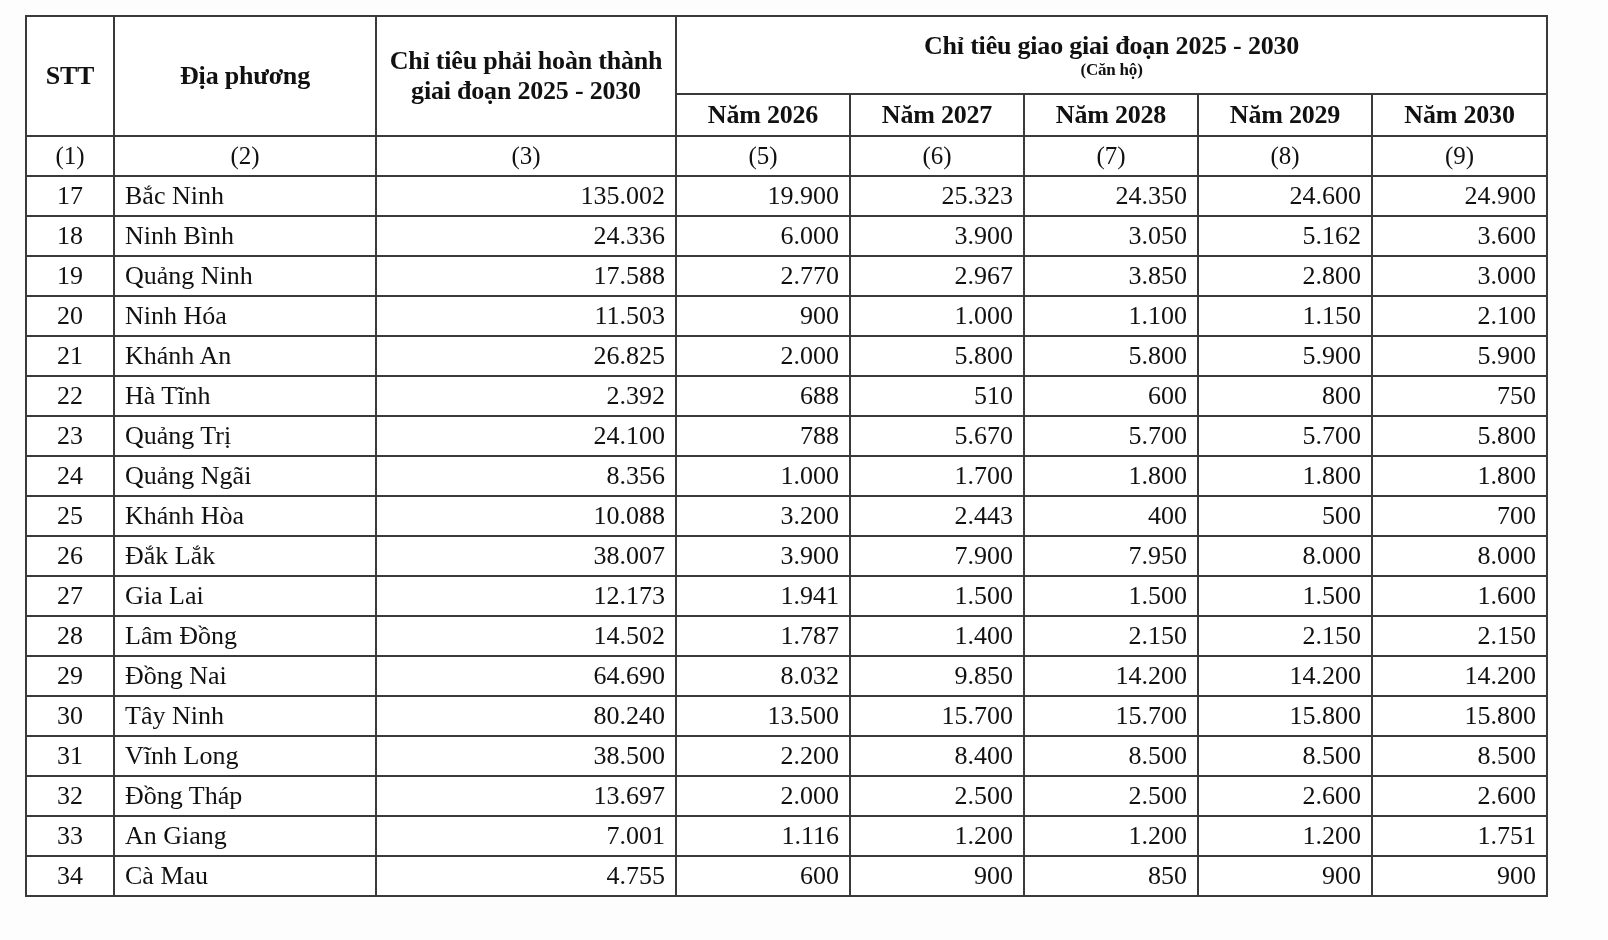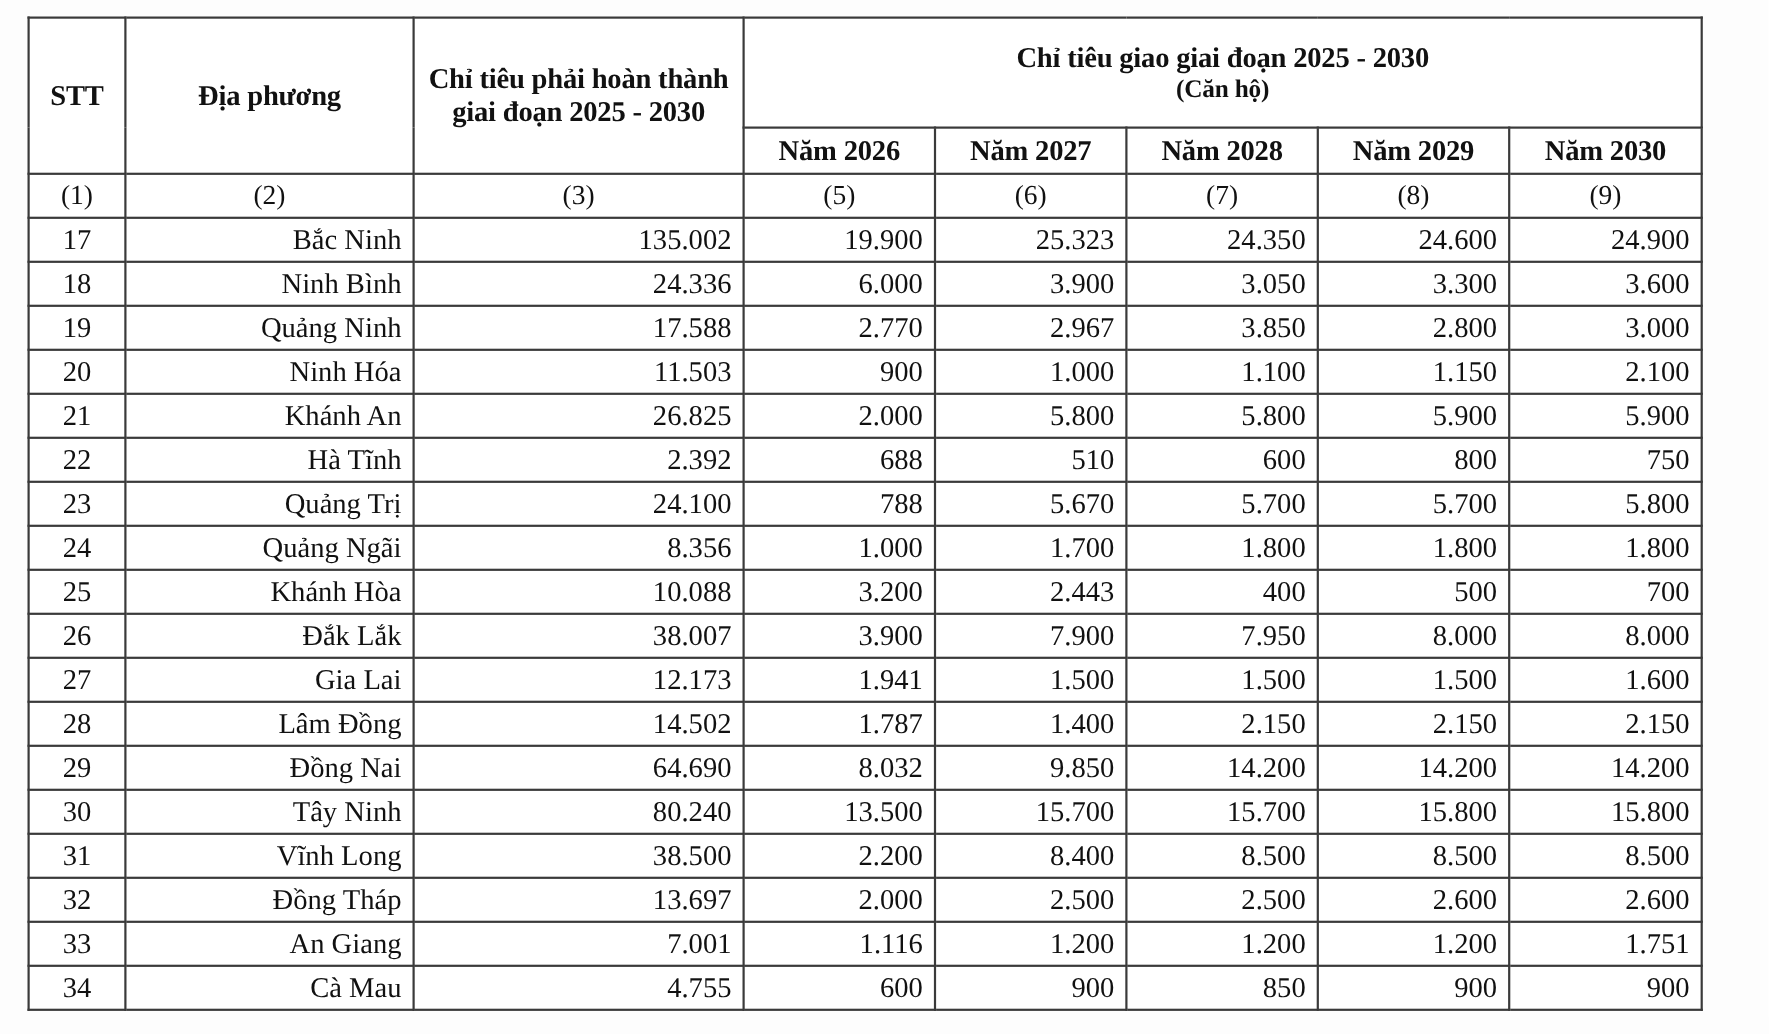--- a/index.html
+++ b/index.html
@@ -51,47 +51,47 @@
 
   thead th {
     font-weight: bold;
     text-align: center;
     letter-spacing: -0.2px;
   }
   th.head-tall {
     height: 120px;
   }
   th.head-group {
-    height: 100px;
+    height: 78px;
     font-size: 26px;
   }
   th.head-group .sub {
     display: block;
-    font-size: 23px;
+    font-size: 17px;
     line-height: 1.1;
   }
   th.head-year {
     height: 42px;
     font-size: 25px;
   }
   tr.numrow td {
     height: 40px;
     text-align: center;
     font-size: 25px;
     font-weight: normal;
   }
   tbody tr td {
     height: 40px;
   }
   td.stt {
     text-align: center;
     font-size: 26px;
   }
   td.place {
-    text-align: right;
+    text-align: left;
     font-size: 26px;
     padding-left: 10px;
   }
   td.target {
     text-align: right;
     font-size: 26px;
   }
   td.val {
     text-align: right;
     font-size: 26px;
@@ -153,21 +153,21 @@
             <td class="val">24.600</td>
             <td class="val">24.900</td>
           </tr>
           <tr>
             <td class="stt">18</td>
             <td class="place">Ninh Bình</td>
             <td class="target">24.336</td>
             <td class="val">6.000</td>
             <td class="val">3.900</td>
             <td class="val">3.050</td>
-            <td class="val">3.300</td>
+            <td class="val">5.162</td>
             <td class="val">3.600</td>
           </tr>
           <tr>
             <td class="stt">19</td>
             <td class="place">Quảng Ninh</td>
             <td class="target">17.588</td>
             <td class="val">2.770</td>
             <td class="val">2.967</td>
             <td class="val">3.850</td>
             <td class="val">2.800</td>

